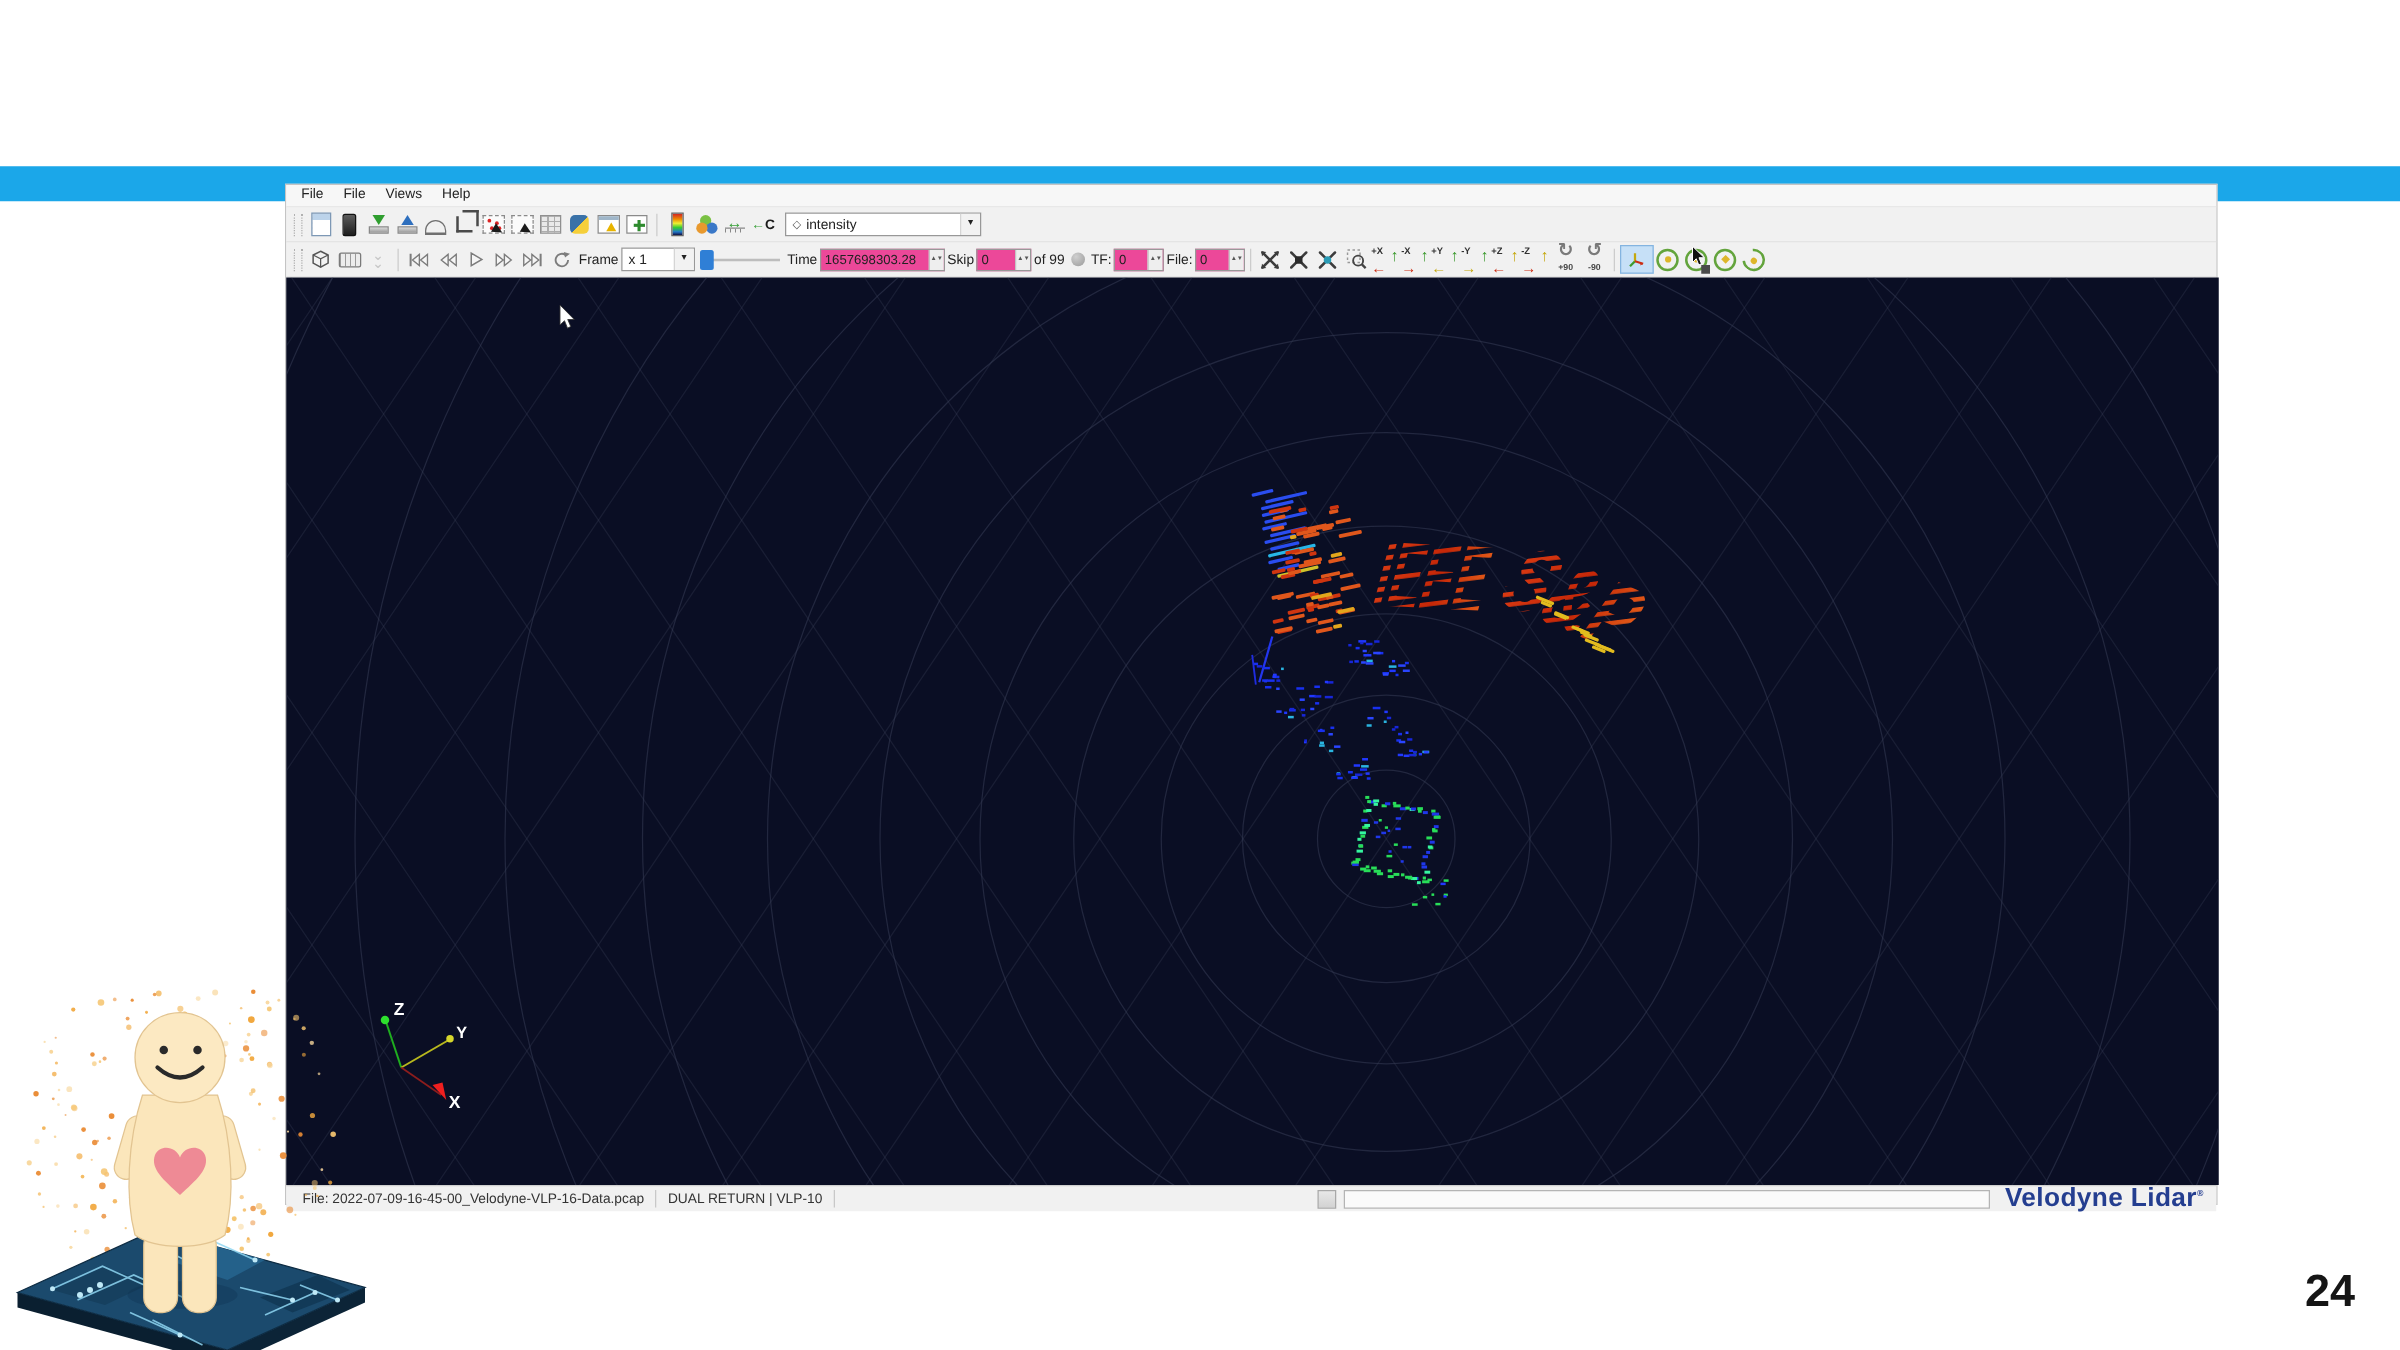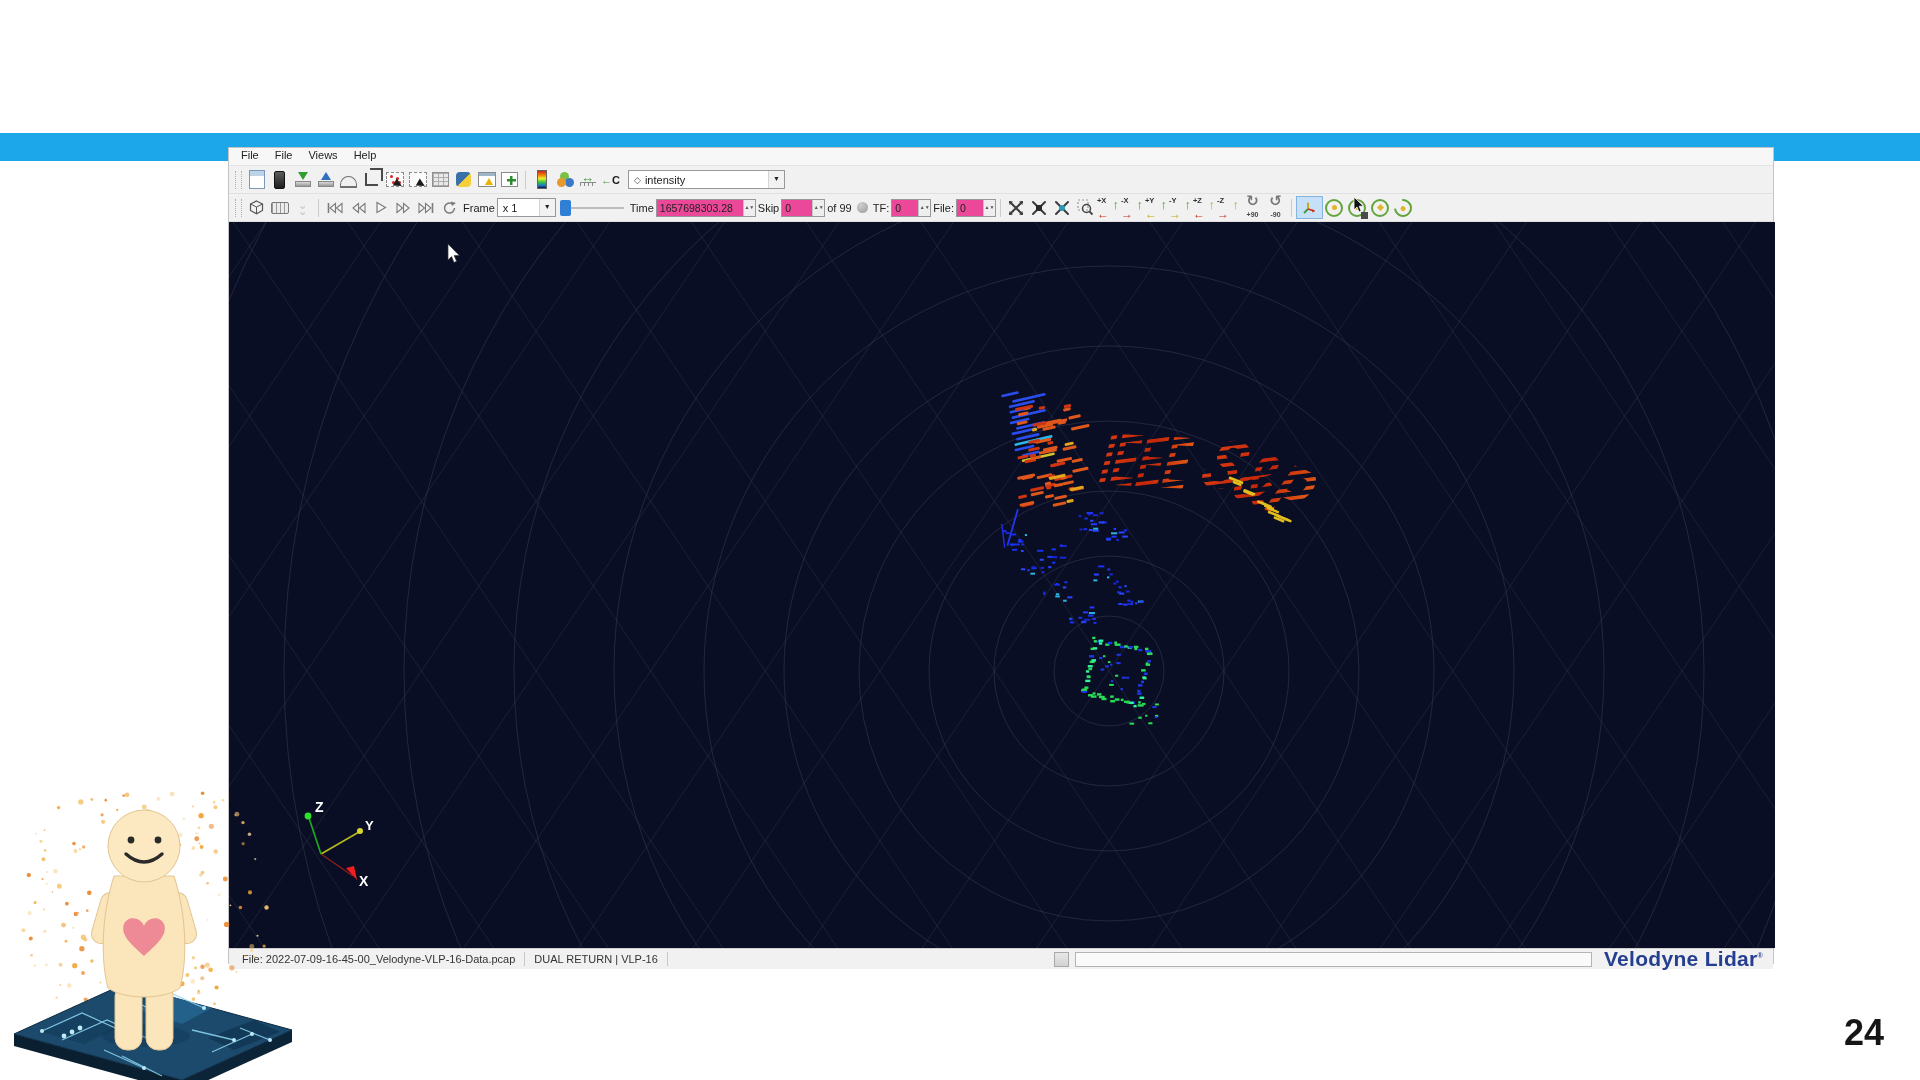--- a/index.html
+++ b/index.html
@@ -747,21 +747,21 @@
         <text x="130" y="664" fill="#fff" font-size="14" font-weight="bold">X</text>
       </g>
 
       <polygon points="219,22 219,38 222.6,34.6 225,40.5 227.6,39.2 225.2,33.6 230.4,33.6" fill="#fff" stroke="#333" stroke-width="0.7"></polygon>
     </svg>
   </div>
 
   <div class="statusbar">
     <span class="txt">File: 2022-07-09-16-45-00_Velodyne-VLP-16-Data.pcap</span>
     <div class="sbsep"></div>
-    <span class="txt">DUAL RETURN  |  VLP-16</span>
+    <span class="txt">DUAL RETURN  |  VLP-10</span>
     <div class="sbsep"></div>
     <div class="sbbtn"></div>
     <div class="progress"></div>
     <div class="brand"><span>Velodyne Lidar</span><sup>®</sup></div>
   </div>
 </div>
 
 <svg class="mascot" width="288" height="292" viewBox="0 0 288 292">
   <g id="speckles">
       <circle cx="181.38578989923673" cy="210.9875688709804" r="1.8400763401994482" fill="#f5c571" opacity="0.9512307499535382"></circle>

